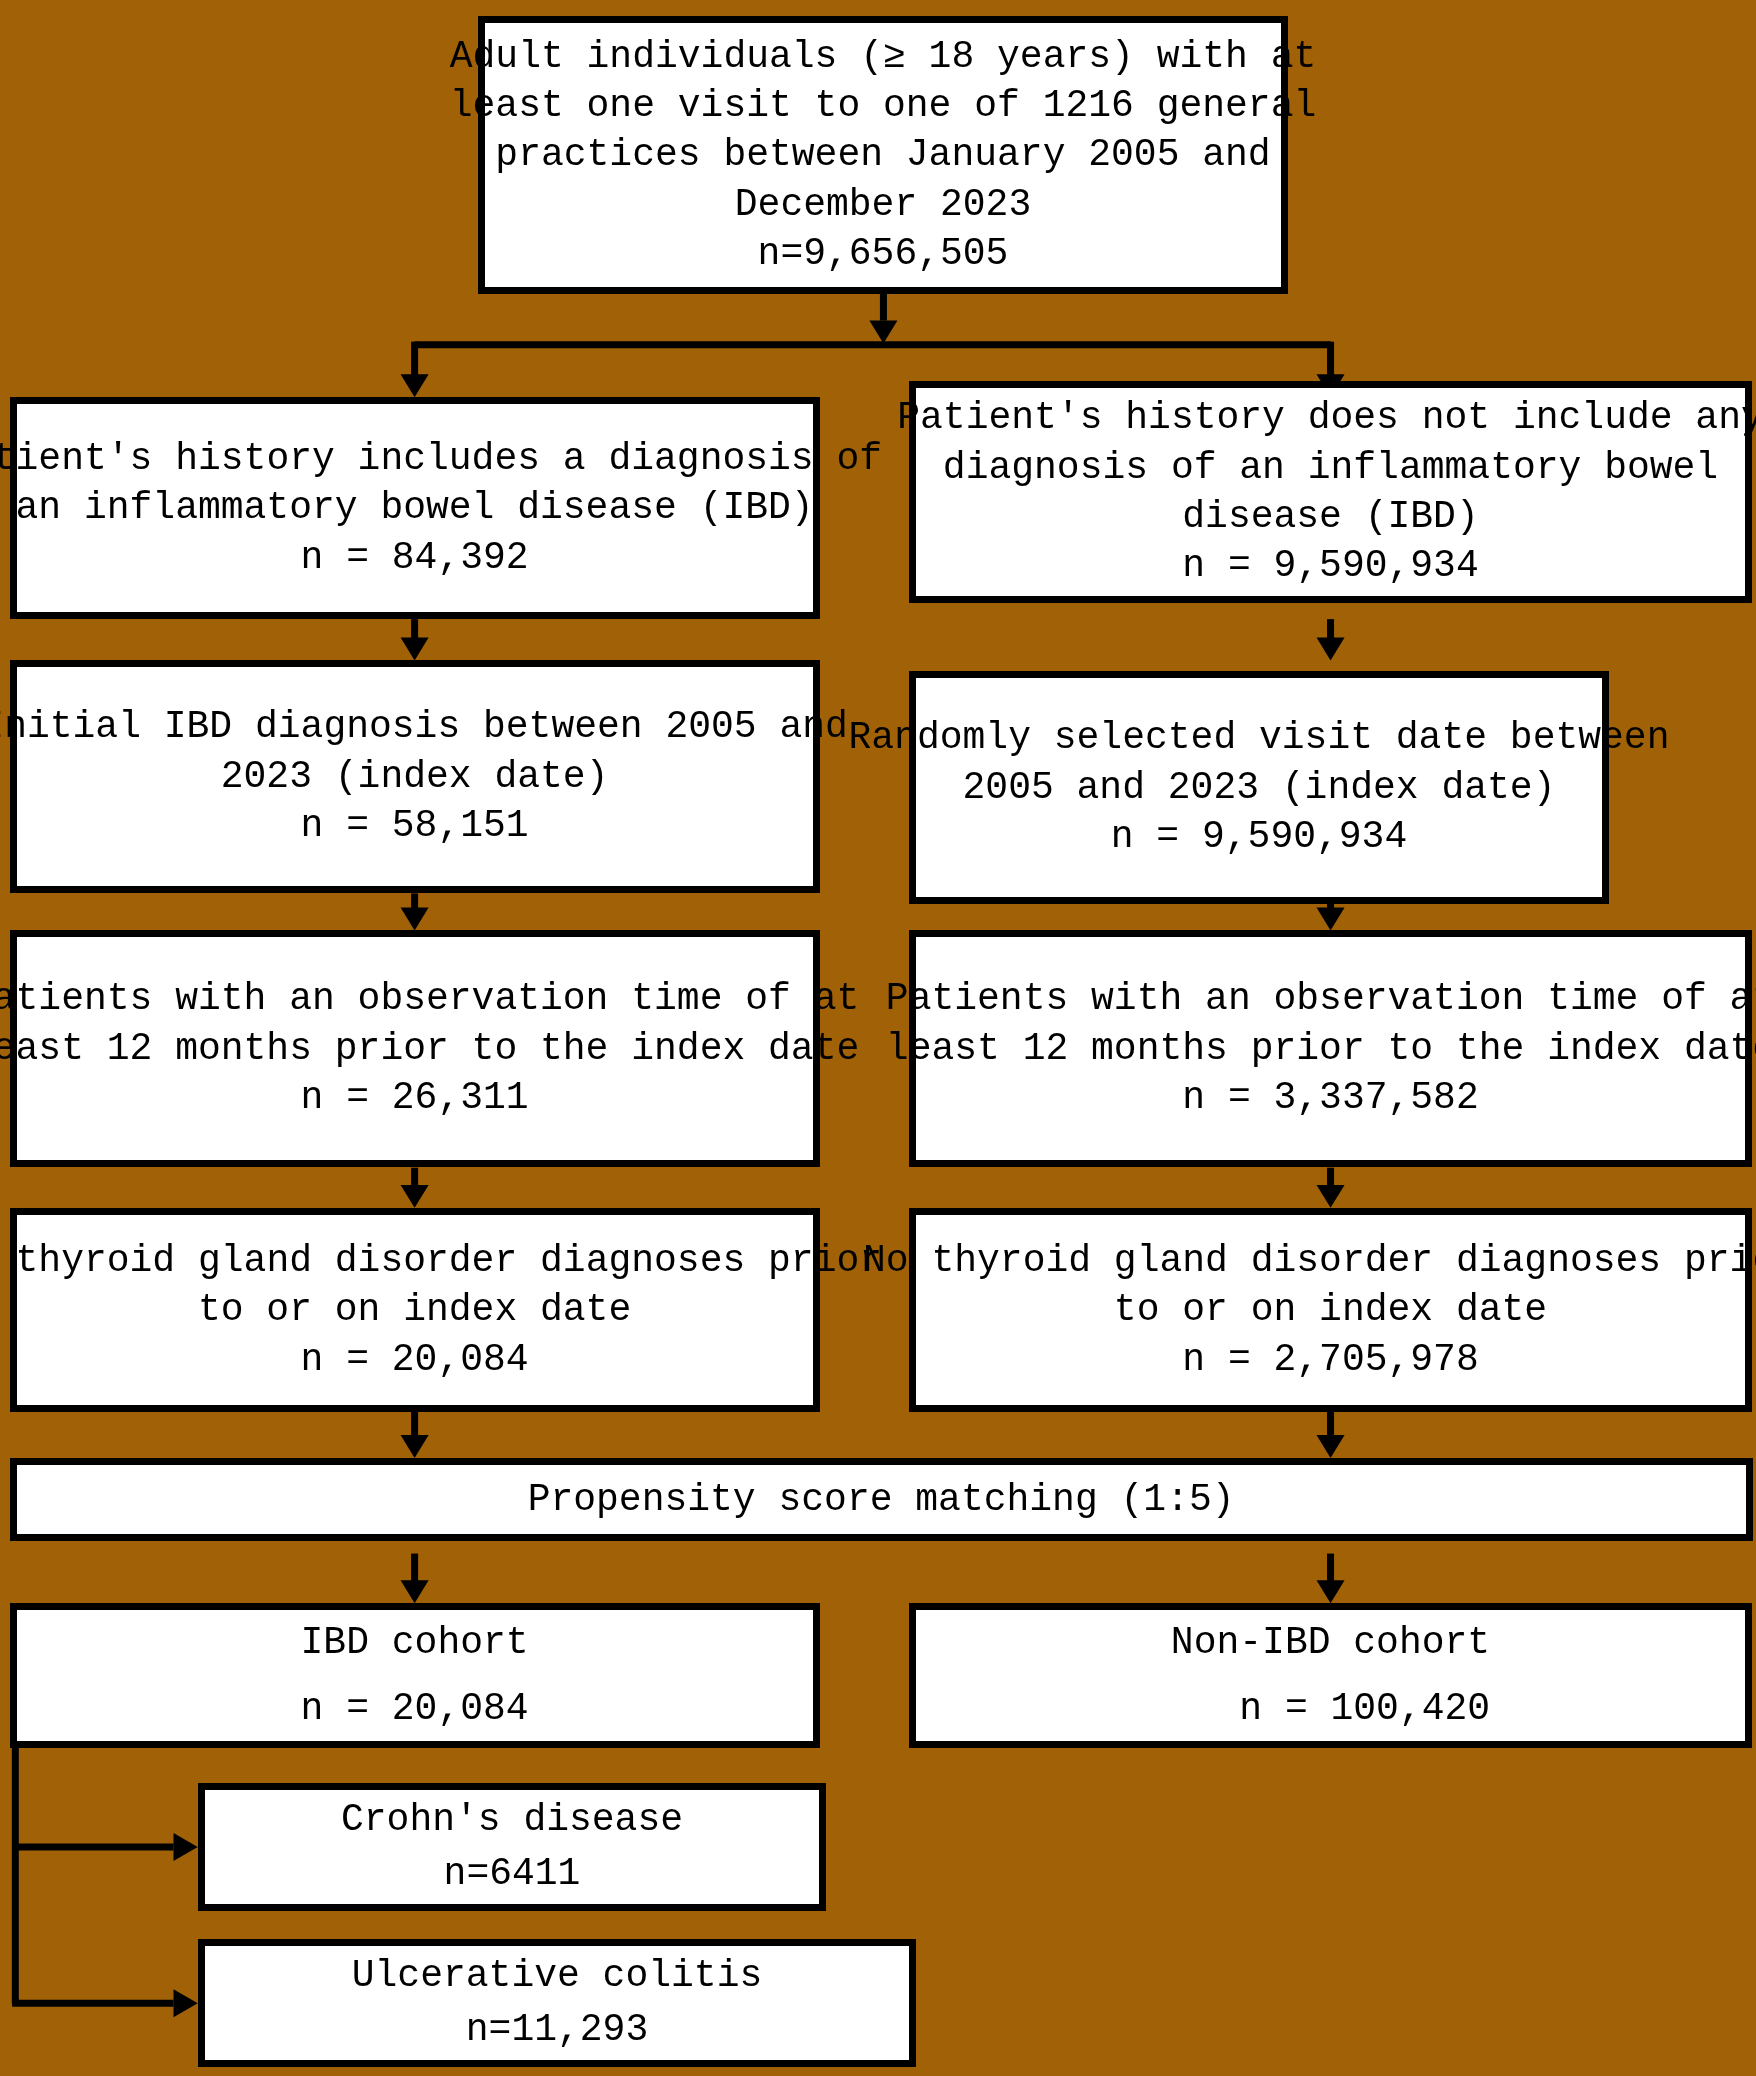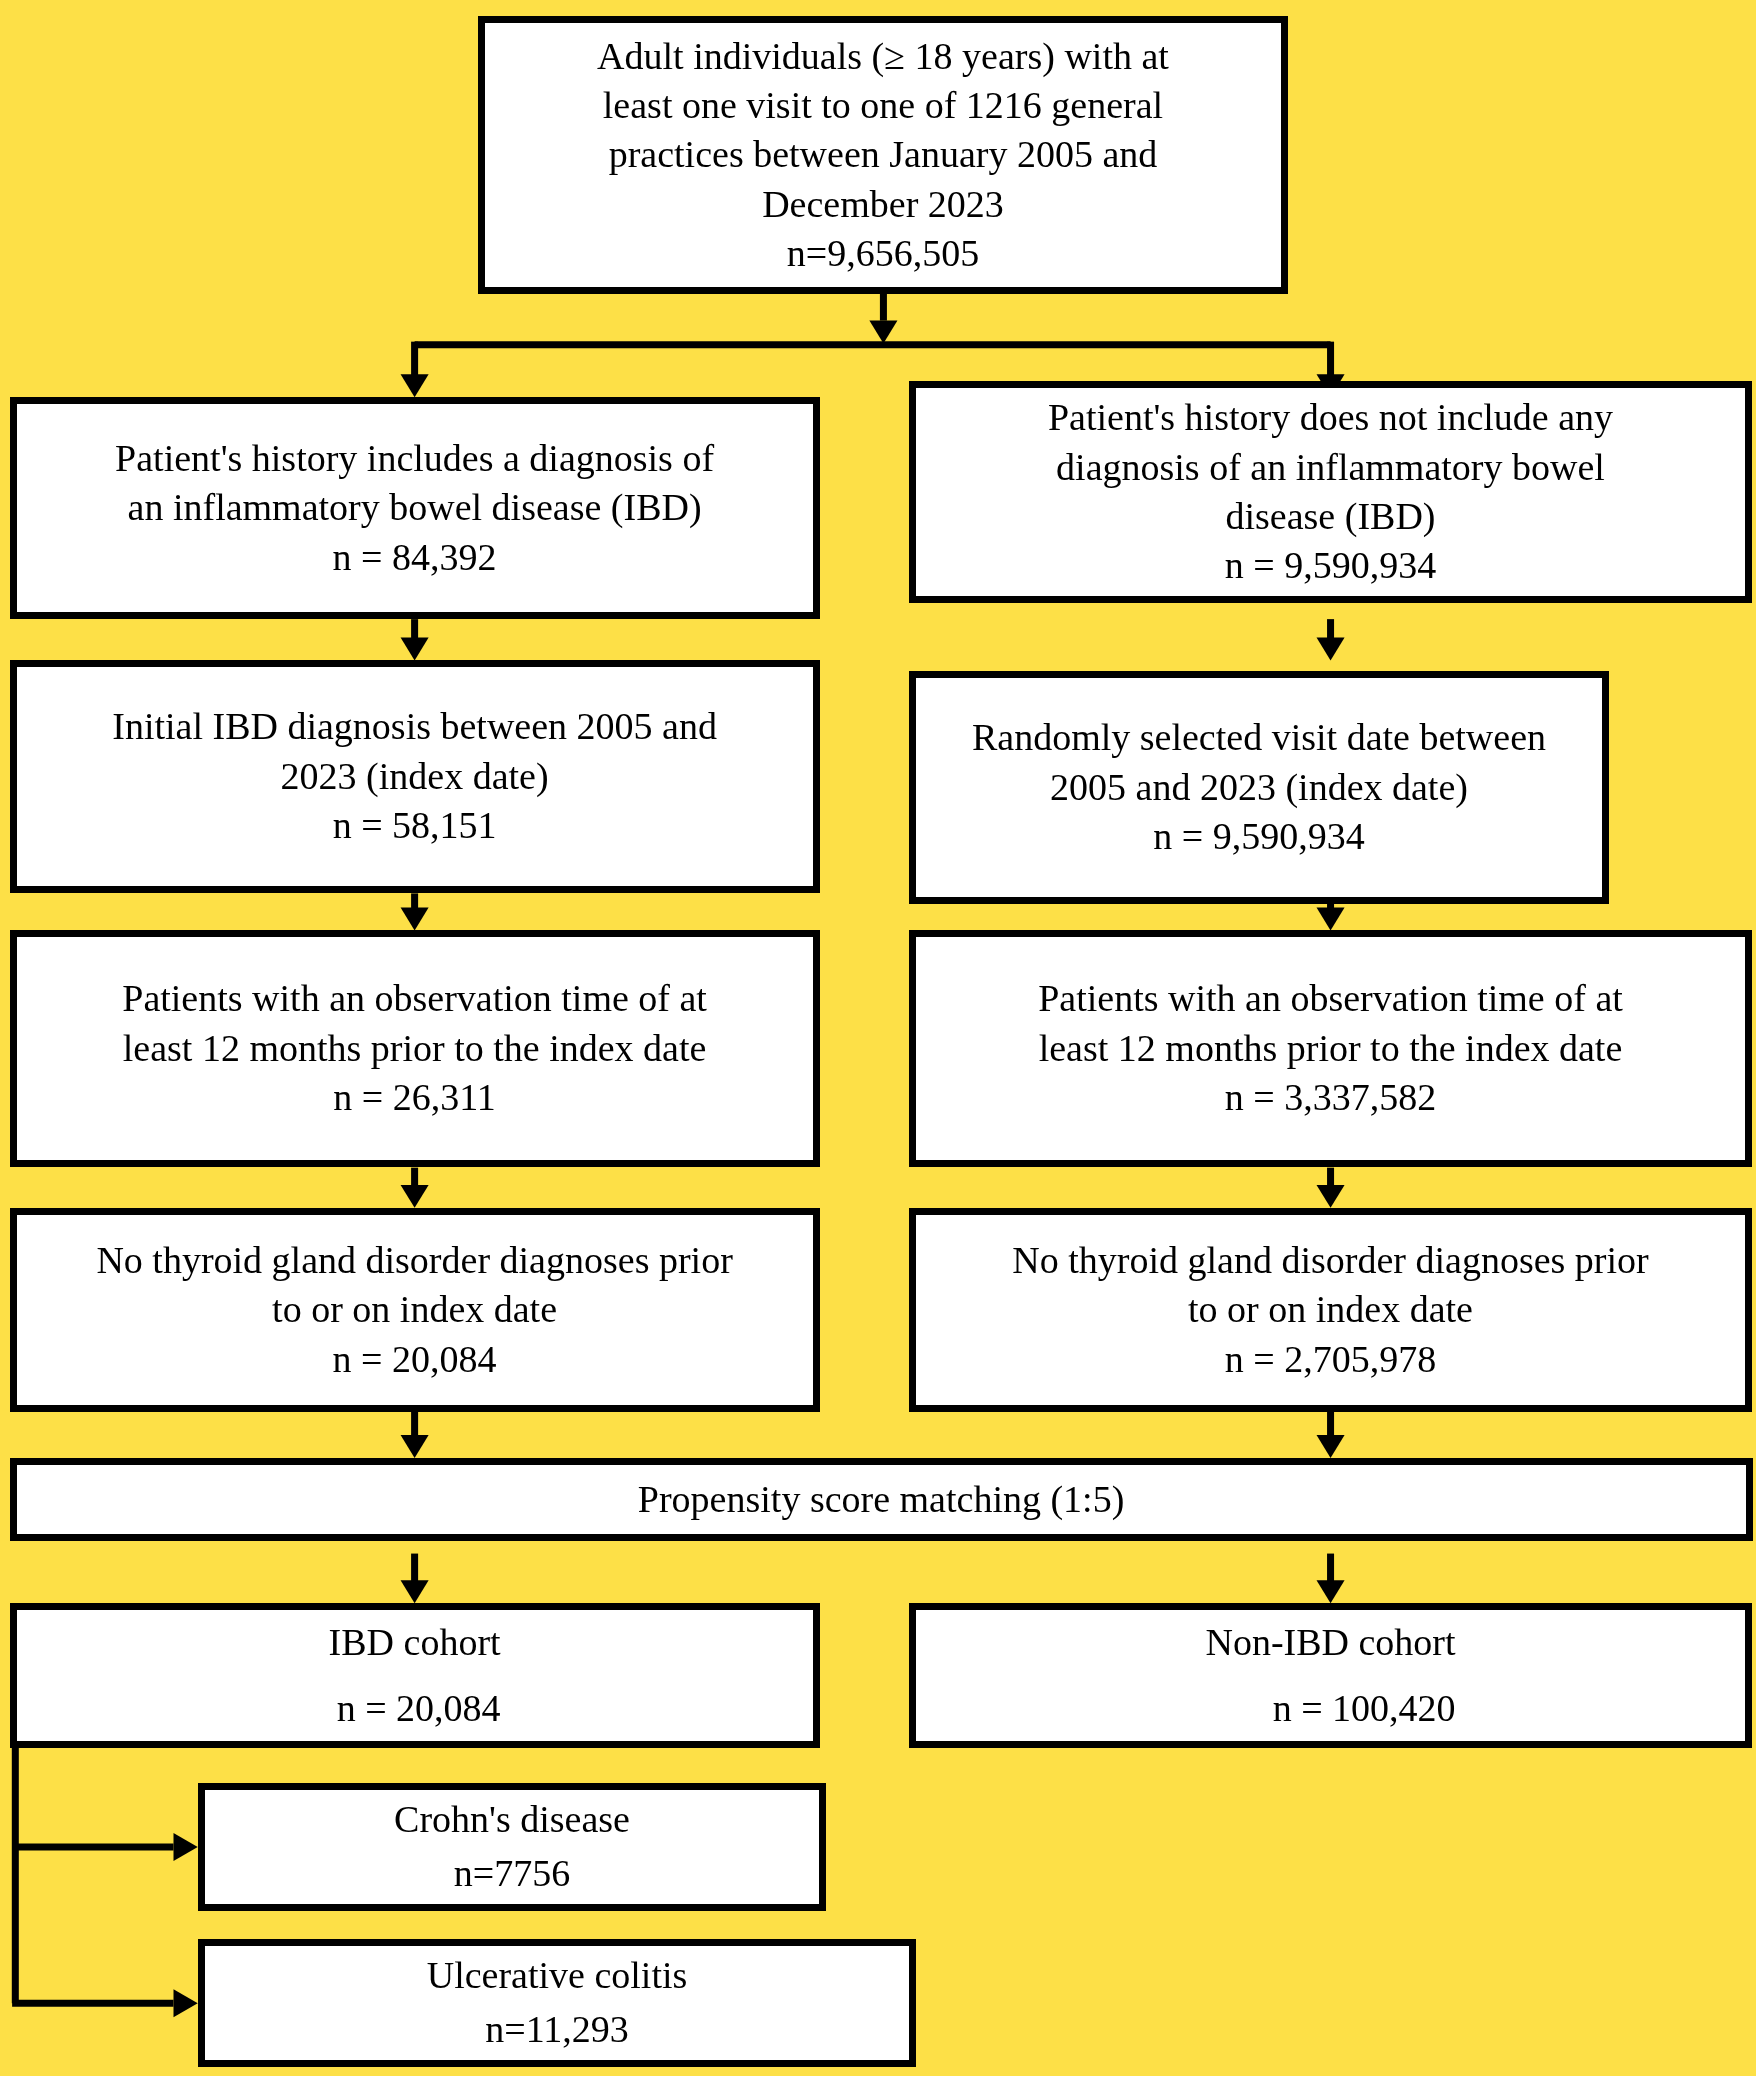--- a/index.html
+++ b/index.html
@@ -4,22 +4,22 @@
 <style>
   html, body {
     margin: 0;
     padding: 0;
     background: #ffffff;
   }
   #canvas {
     position: relative;
     width: 1756px;
     height: 2077px;
-    background: #fde047;
-    font-family: Liberation Serif, serif;
+    background: #a16207;
+    font-family: Liberation Mono, monospace;
     color: #000000;
     overflow: hidden;
   }
   .box {
     position: absolute;
     box-sizing: border-box;
     border: 7.7px solid #000000;
     background: #ffffff;
     display: flex;
     align-items: center;
@@ -183,21 +183,21 @@
 n = 20,084</div>
   </div>
 
   <div class="box spread" style="left:909px; top:1603px; width:843px; height:145px">
     <div class="box-text">Non-IBD cohort
 n = 100,420</div>
   </div>
 
   <div class="box sub" style="left:198px; top:1783px; width:628px; height:128px">
     <div class="box-text">Crohn's disease
-n=7756</div>
+n=6411</div>
   </div>
 
   <div class="box sub" style="left:198px; top:1939px; width:718px; height:128px">
     <div class="box-text">Ulcerative colitis
 n=11,293</div>
   </div>
 
 </div>
 
 

